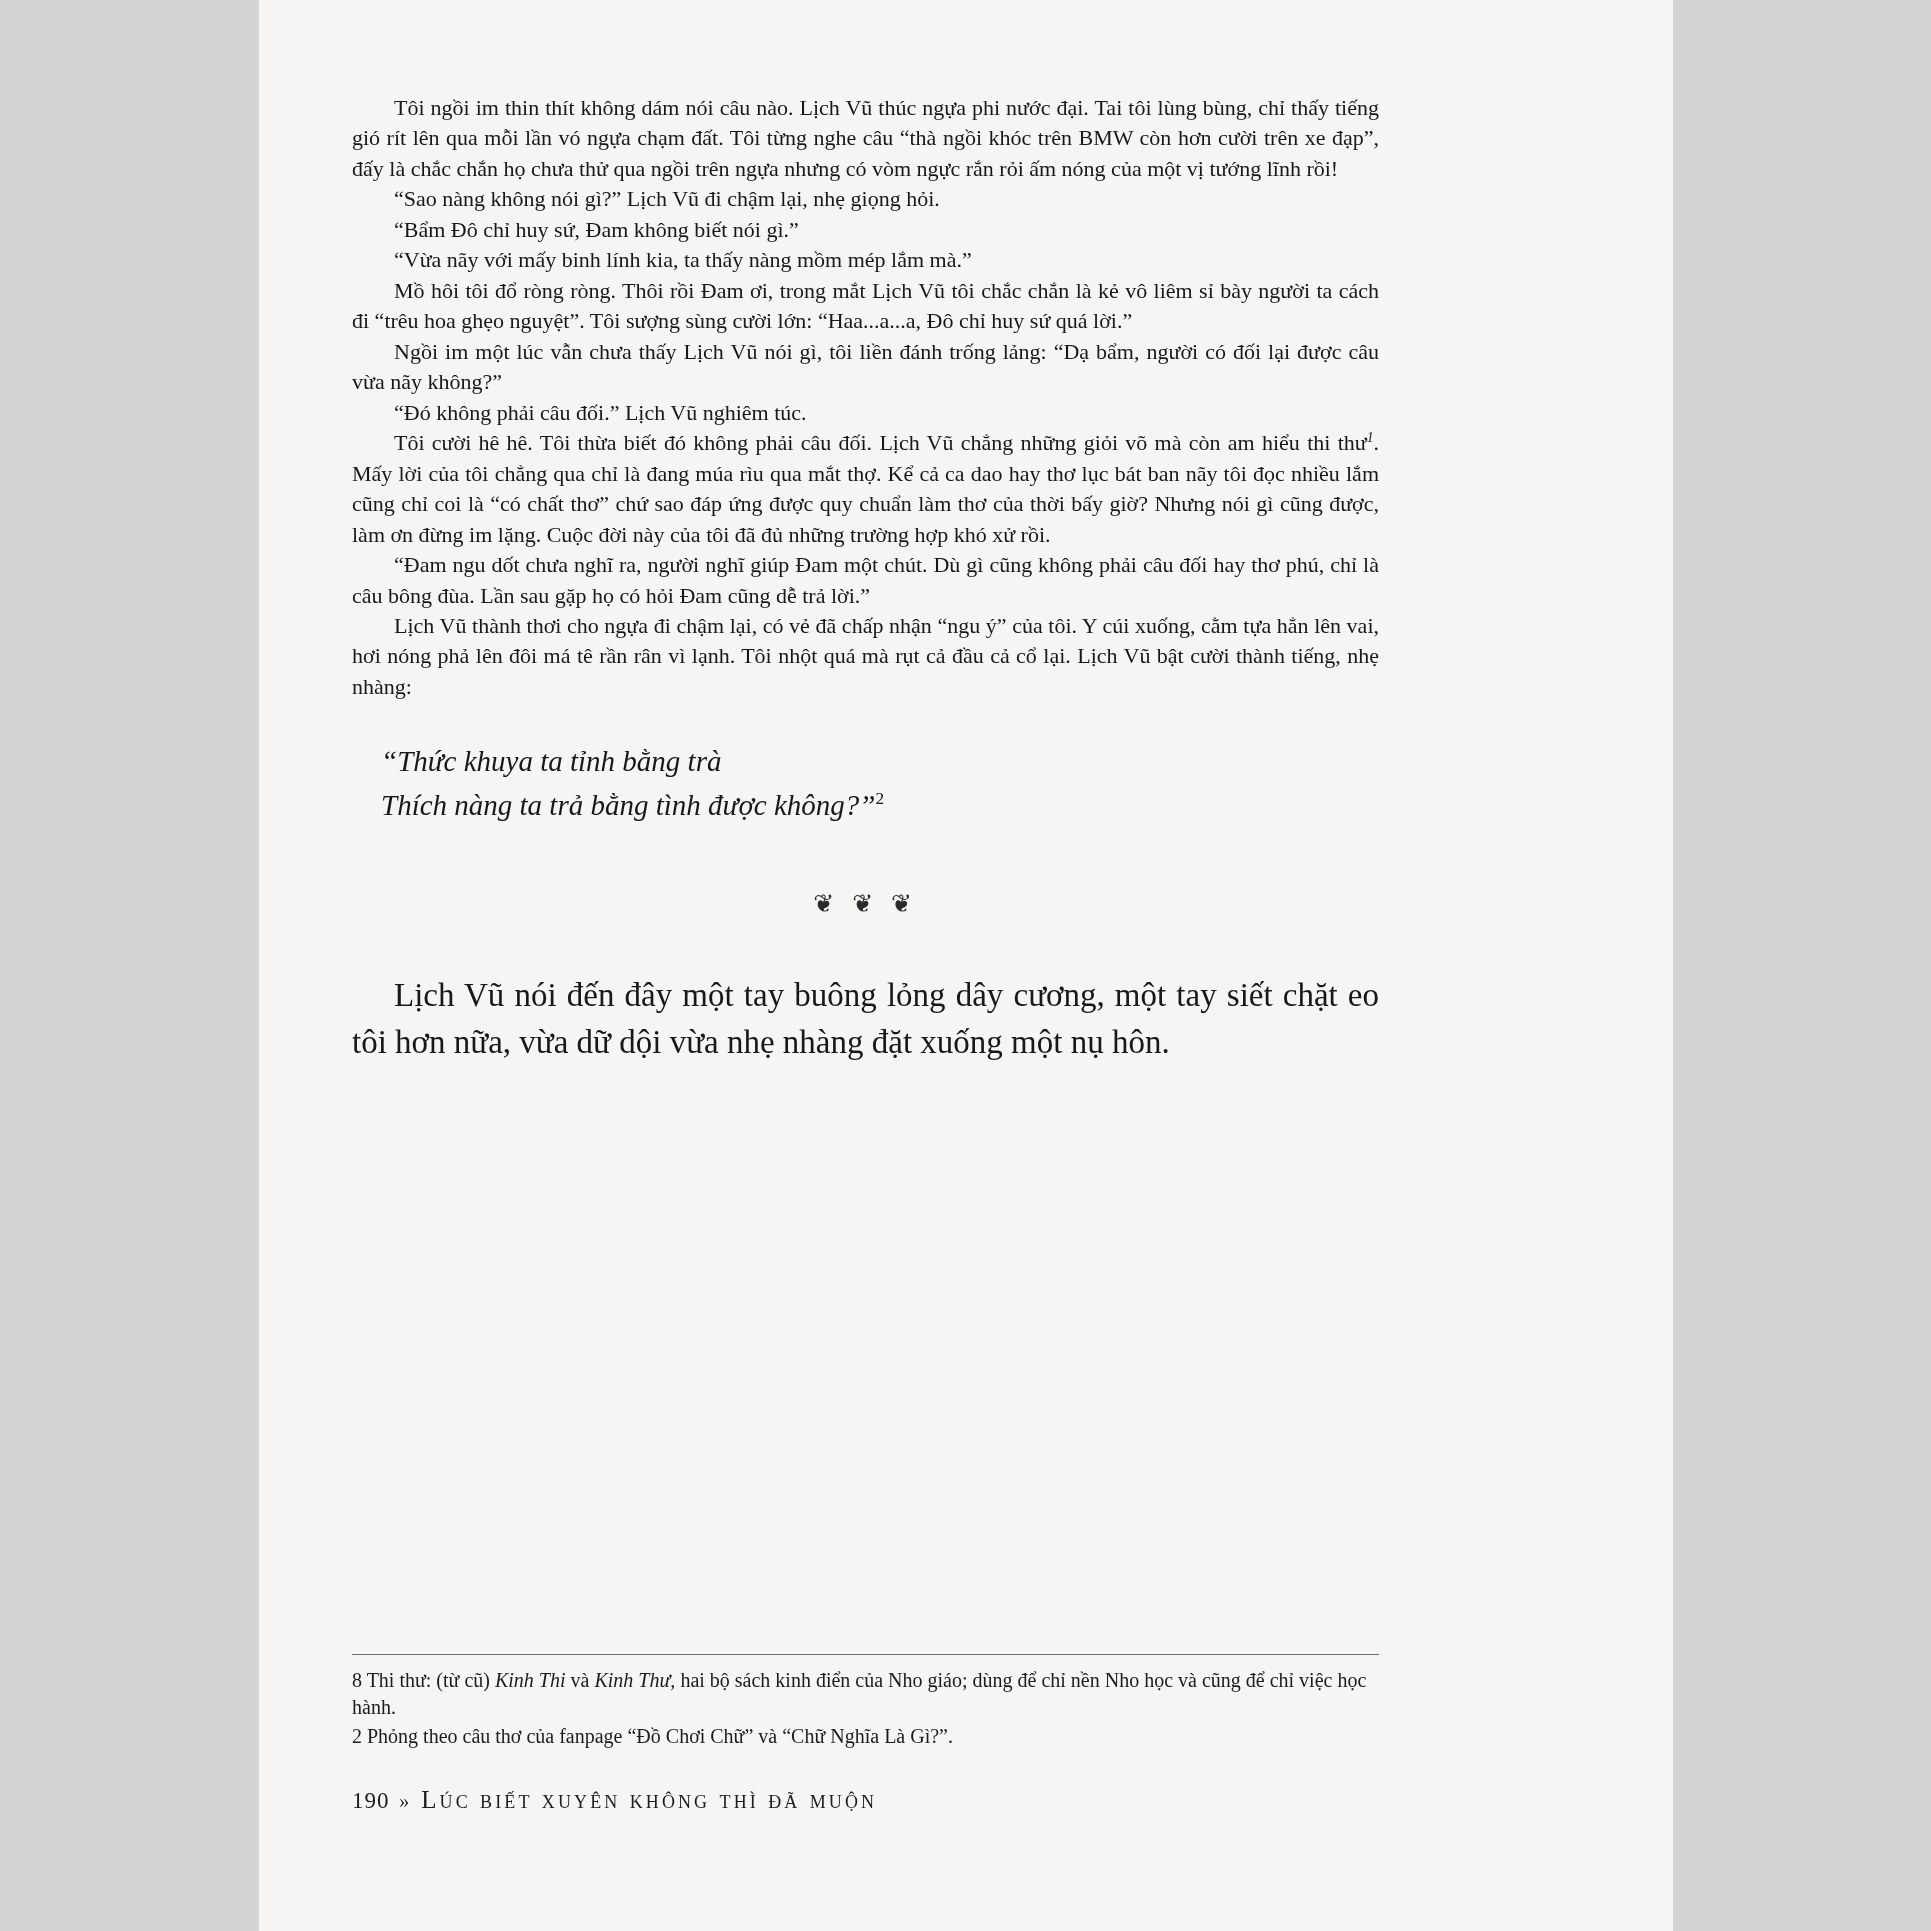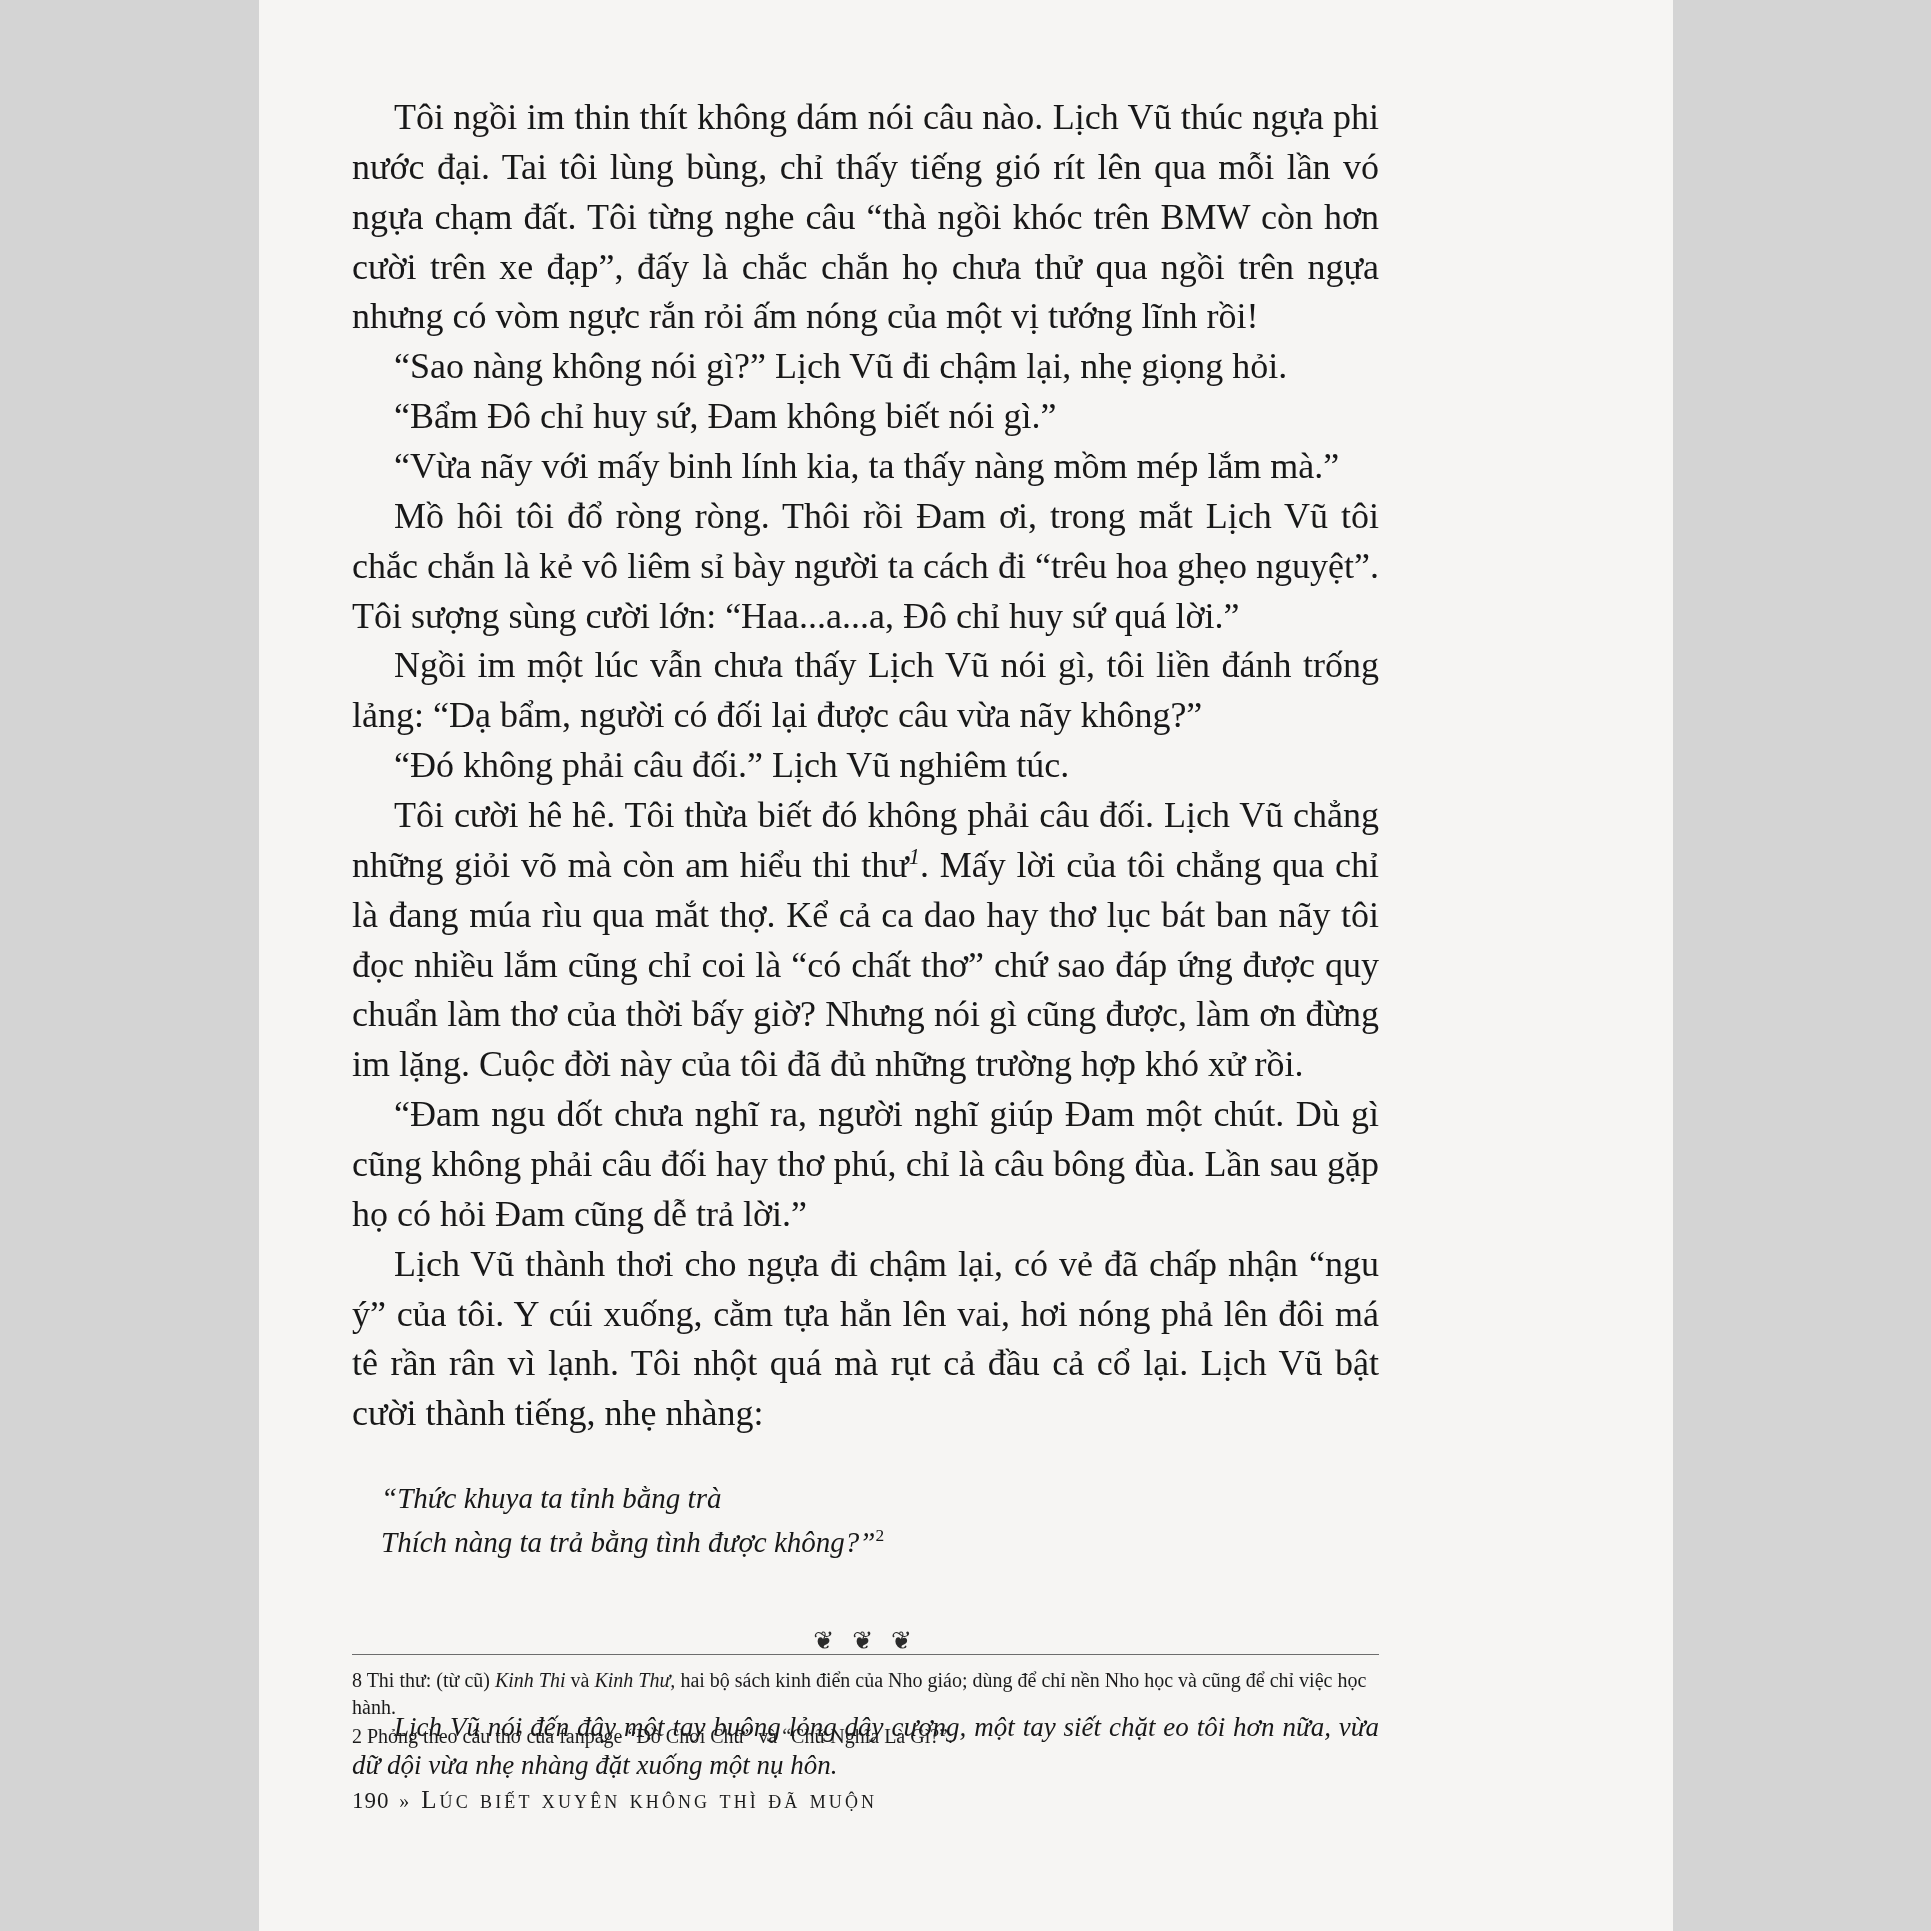--- a/index.html
+++ b/index.html
@@ -24,21 +24,21 @@
   }
   .content {
     position: absolute;
     left: 93px;
     top: 93px;
     width: 1027px;
   }
   .body-text p {
     margin: 0;
     text-indent: 42px;
-    font-size: 36px;
+    font-size: 22px;
     line-height: 1.385;
     color: #181818;
     text-align: justify;
     text-justify: inter-word;
     hyphens: none;
   }
   .fn-ref {
     font-size: 0.62em;
     vertical-align: super;
     font-style: italic;
@@ -61,22 +61,21 @@
   }
   .divider {
     text-align: center;
     margin-top: 62px;
     margin-bottom: 54px;
     font-size: 25px;
     letter-spacing: 5.8px;
     color: #2b2b2b;
   }
   .closing {
-    font-style: italic;
-    font-size: 27px;
+    font-size: 33px;
     line-height: 1.4;
     color: #181818;
     text-align: justify;
     margin-top: 28px;
   }
   .closing p {
     margin: 0;
     text-indent: 42px;
   }
   .footnotes {

